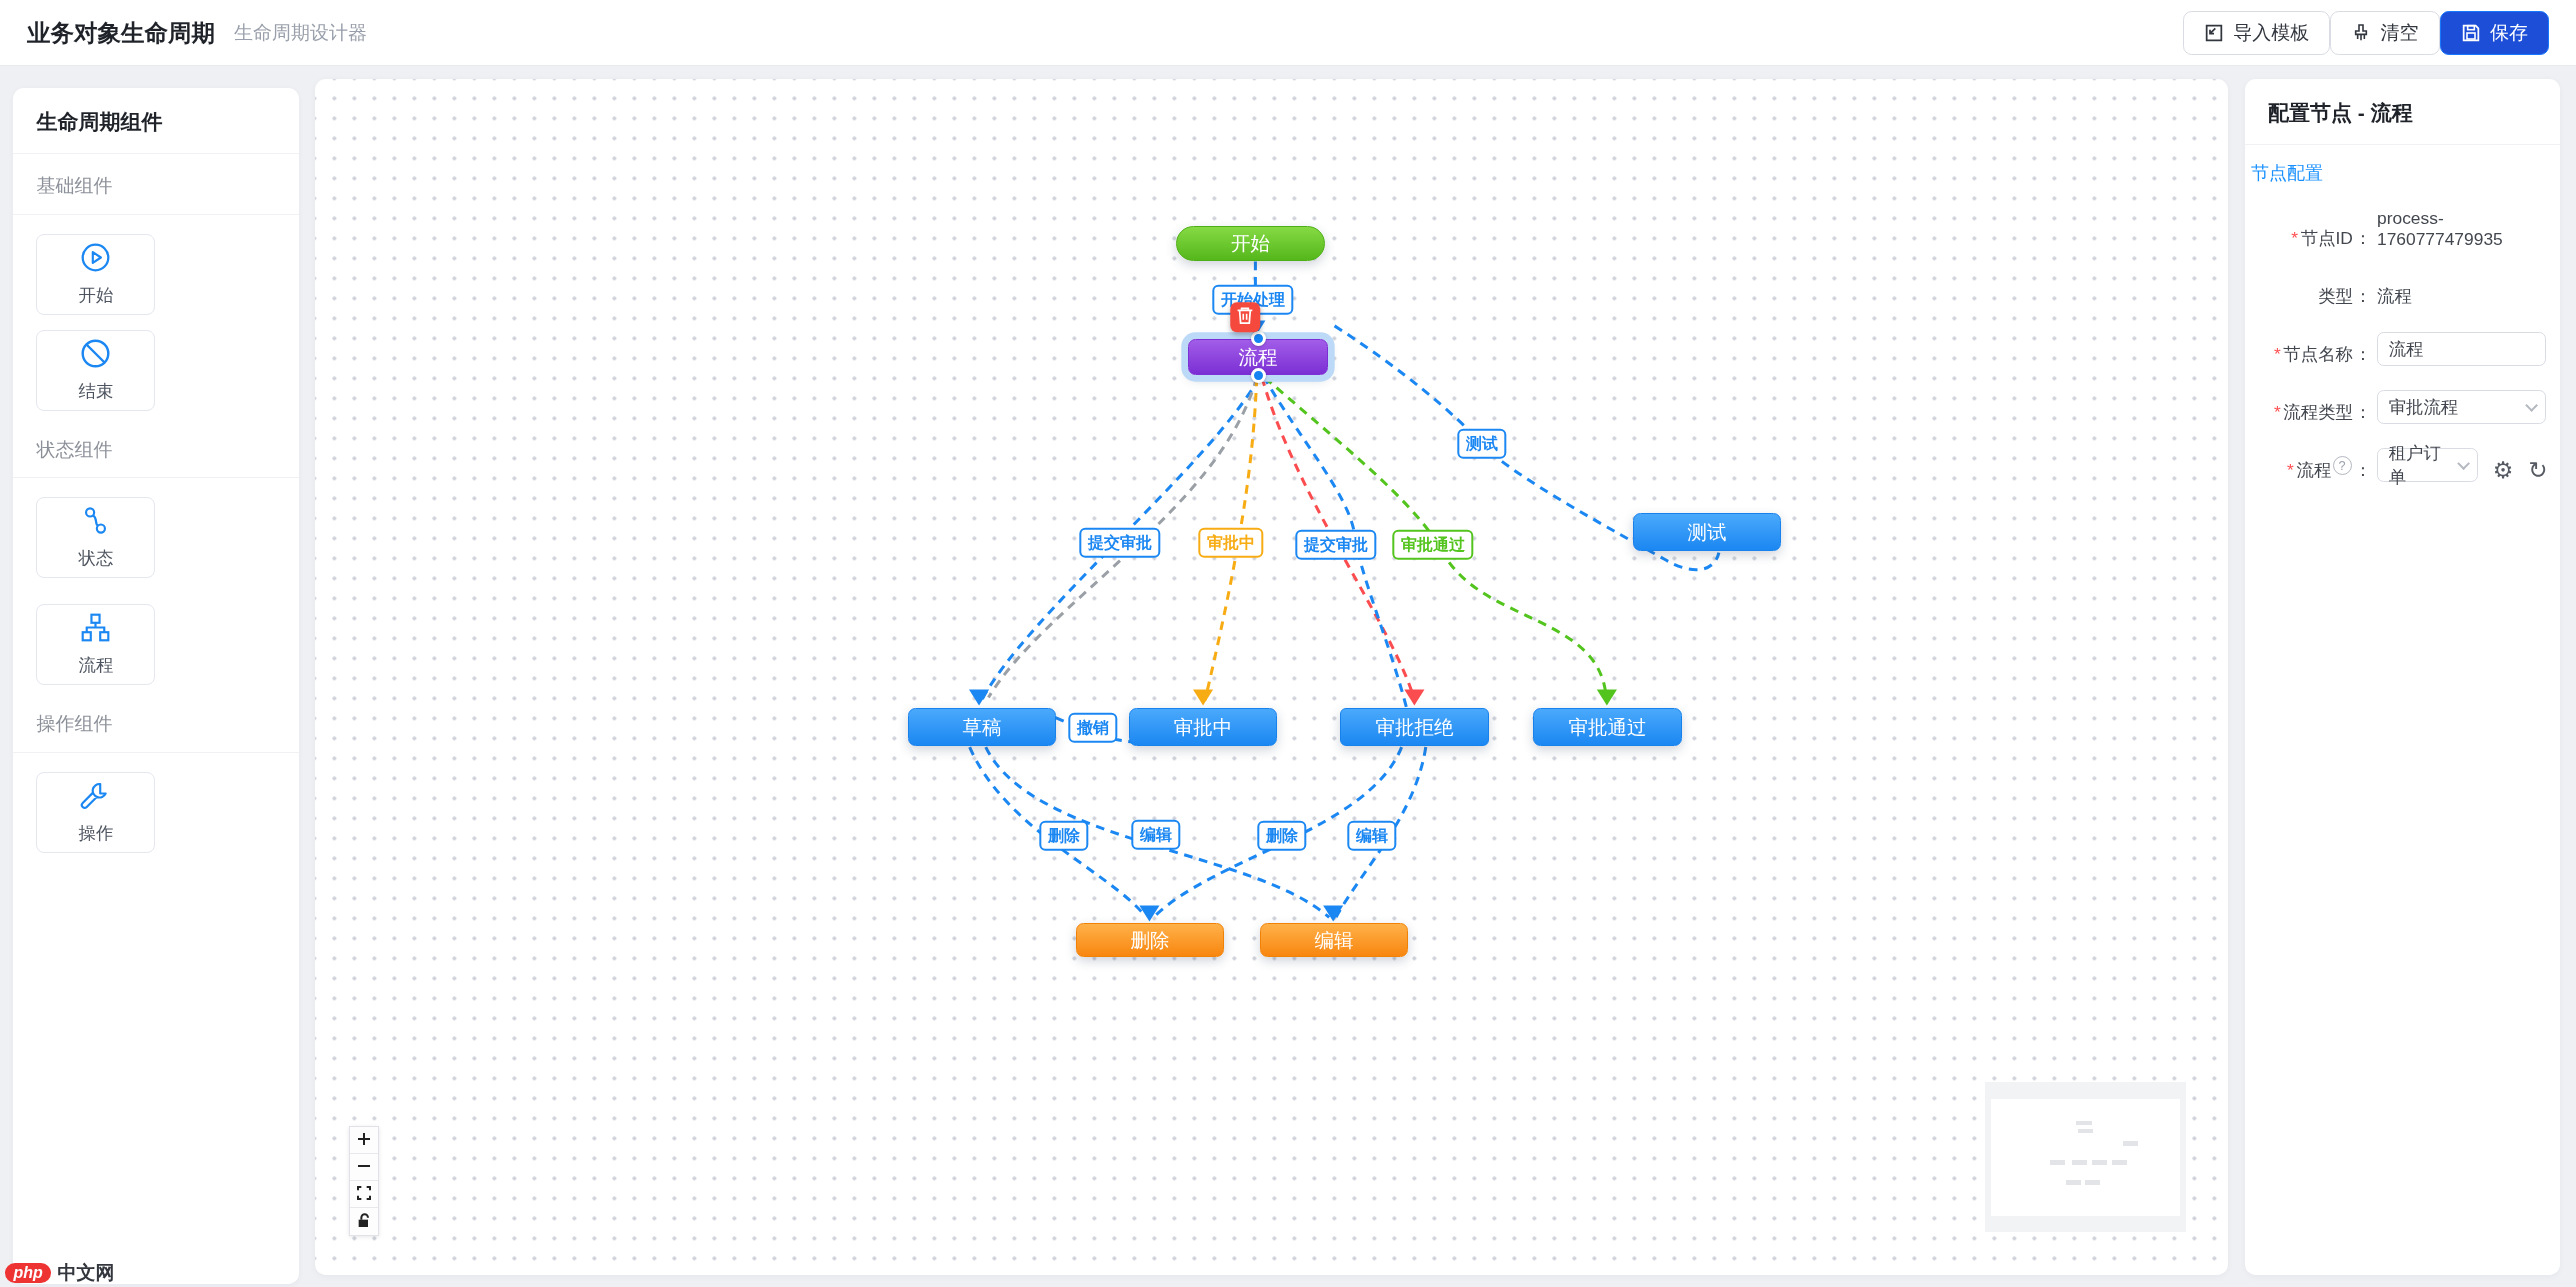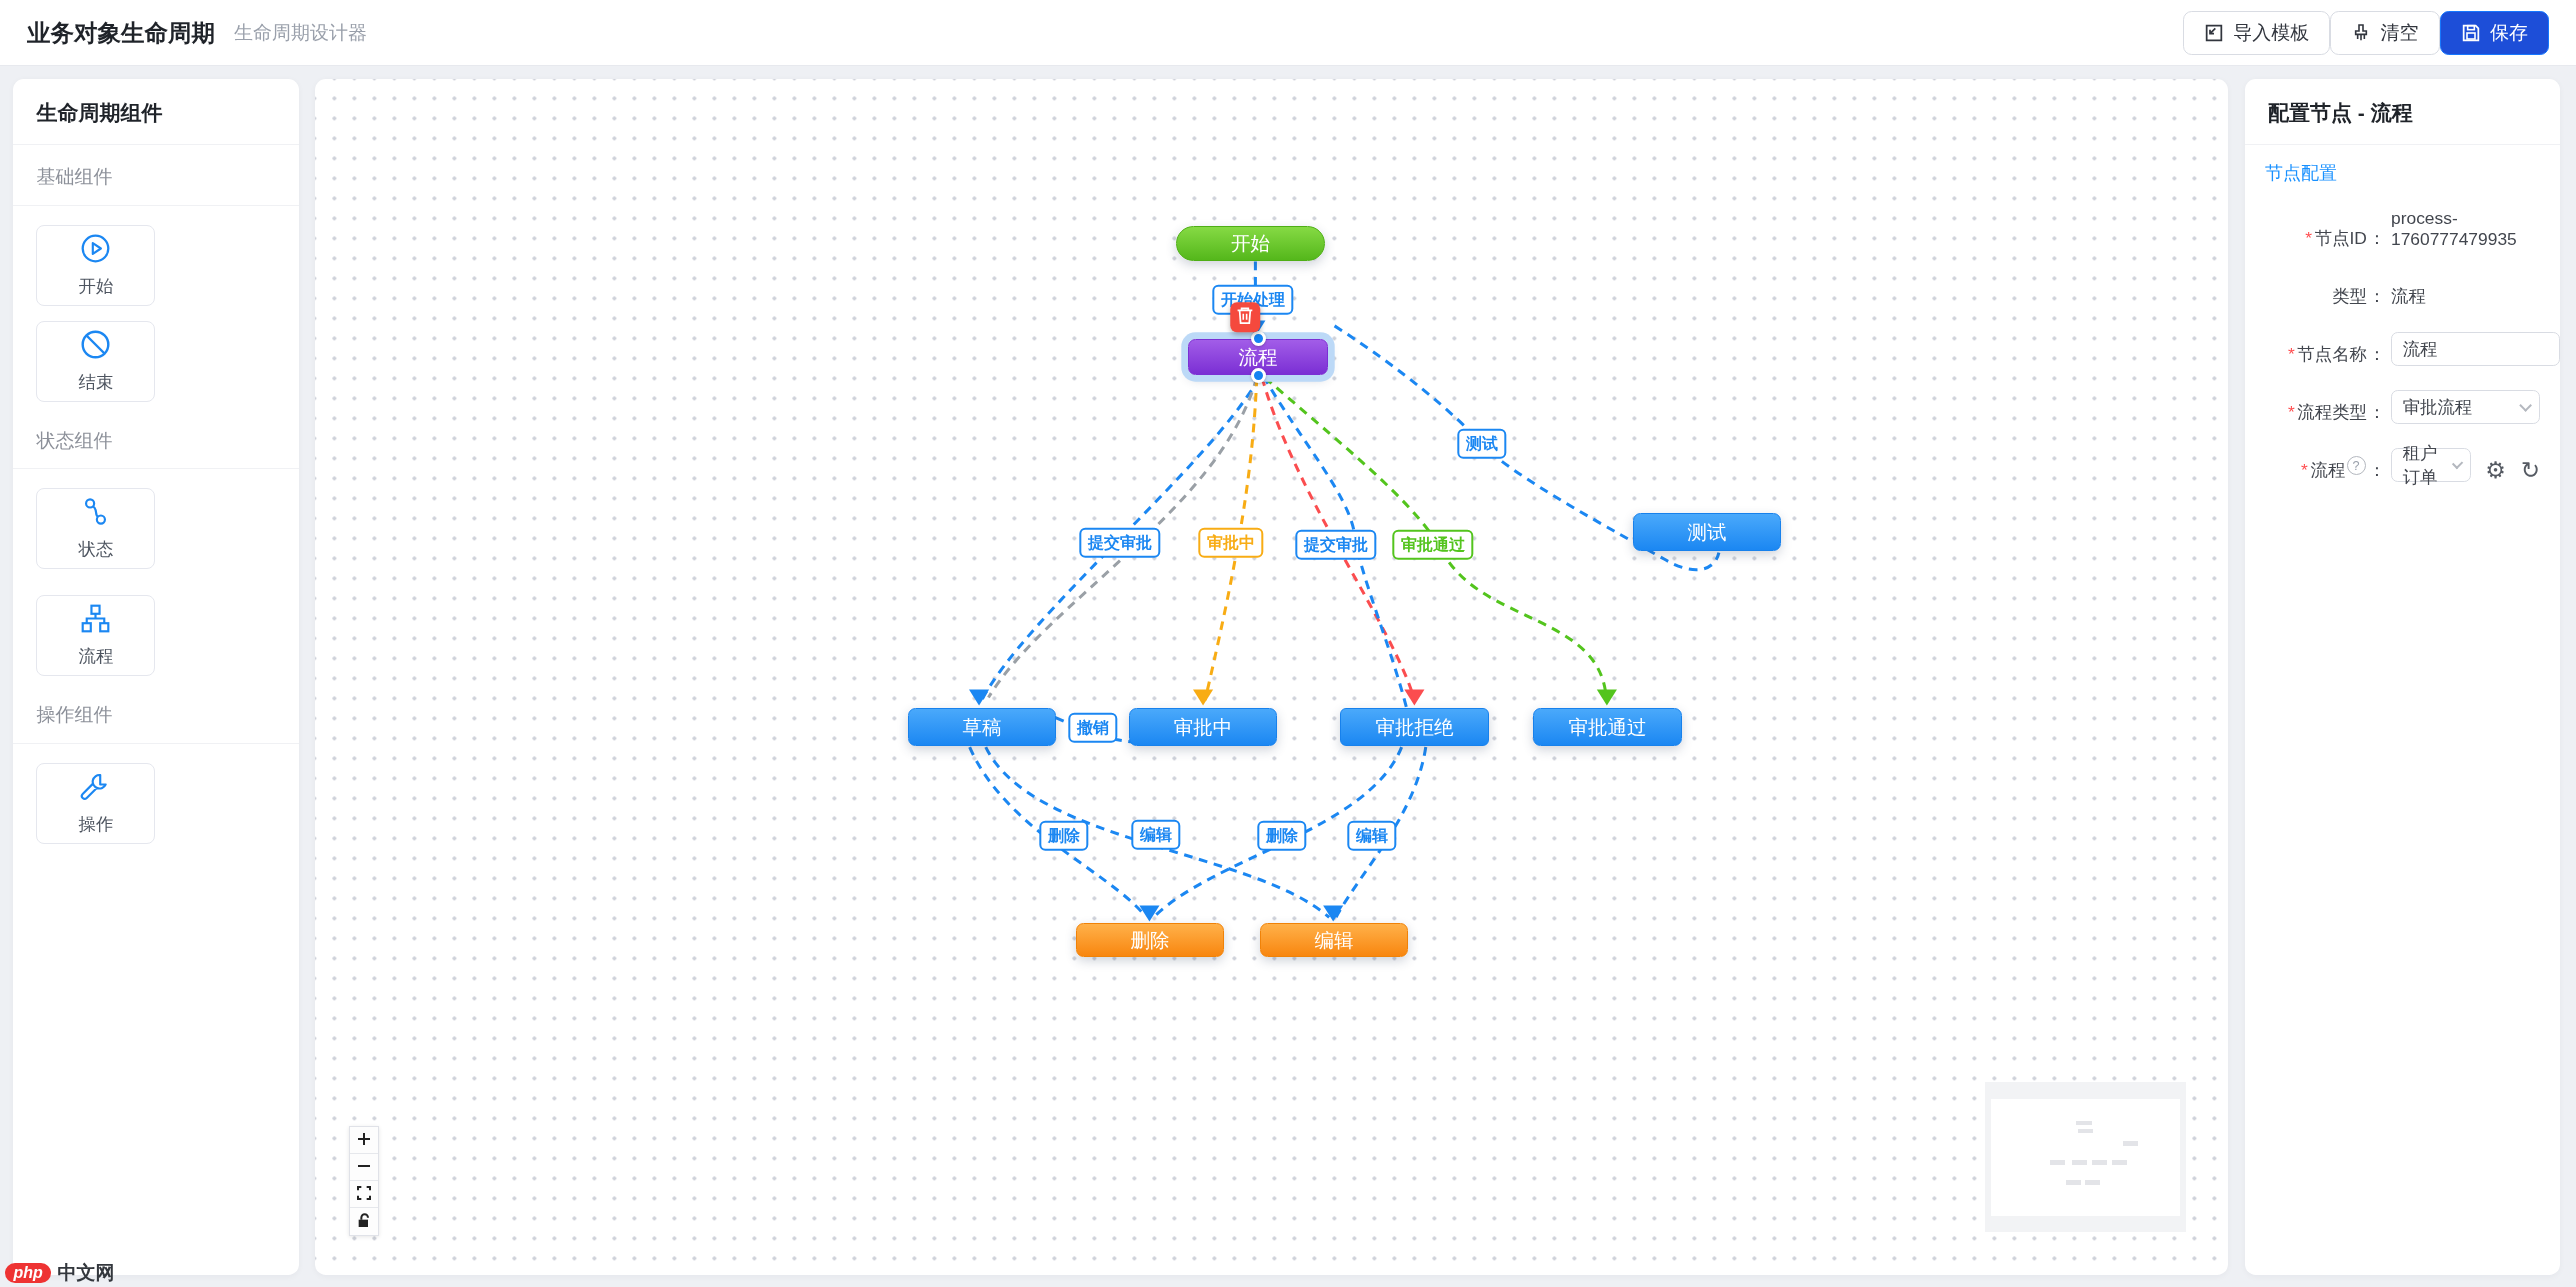--- a/index.html
+++ b/index.html
@@ -13,21 +13,21 @@
   .header-sub { font-size:19px; color:#9aa0ab; margin-left:19px; }
   .header-actions { margin-left:auto; display:flex; gap:0; align-items:center; }
   .btn { display:flex; align-items:center; gap:9.4px; height:44px; padding:0 20px;
     border:0.7px solid #d9dce3; border-radius:8.7px; background:#fff; font-size:19px;
     color:#32363e; cursor:pointer; }
   .btn.primary { background:#1d4ed8; border-color:#1677ff; color:#fff;justify-content:space-between; }
   .btn svg { display:block; }
   
   .panel { position:absolute; background:#fff; border-radius:10.7px;
     box-shadow:0 1.3px 6.7px rgba(31,35,41,.04); }
-  .sidebar { left:13.4px; top:79px; width:286px; height:1196px; }
+  .sidebar { left:13.4px; top:88px; width:286px; height:1196px; }
   .panel-title { font-size:21px; font-weight:bold; color:#1f2329;
     padding:20px 23px 17.4px; border-bottom:0.7px solid #f0f1f4; }
   .section-head { font-size:19px; color:#8c9099; padding:19px 23px 14.8px;
     border-bottom:0.7px solid #f0f1f4; }
   .cards { display:flex; gap:14.8px; padding:19px 23px 6.7px; flex-wrap:wrap; }
   .comp-card { width:119px; height:81px; border:0.7px solid #e5e7ee; border-radius:8px;
     display:flex; flex-direction:column; align-items:center; justify-content:center;
     gap:10px; cursor:grab; background:#fff; }
   .comp-card svg { display:block; }
   .comp-label { font-size:17.4px; color:#4e5560; }
@@ -62,21 +62,21 @@
     justify-content:center; border-bottom:0.7px solid #e6e8ec; cursor:pointer; }
   .ctl:last-child { border-bottom:none; }
   
   .minimap { position:absolute; left:1670px; top:1003px; width:201px; height:150px;
     background:#f2f3f5; z-index:7; cursor:pointer; }
   .minimap-view { position:absolute; left:6px; top:17px; width:189px; height:117px;
     background:#fff; }
   .mini-blob { position:absolute; background:#e3e4e8; }
   
   .config { left:2245px; top:79px; width:315px; height:1196px; }
-  .config-body { padding:16px 20px; }
+  .config-body { padding:16px 6px; }
   .config-link { font-size:18px; color:#1890ff; margin-bottom:23px; cursor:pointer; }
   .form-row { display:flex; align-items:flex-end; margin-bottom:24px; min-height:34px; }
   .form-label { width:126px; text-align:right; font-size:17.4px; color:#42464e;
     flex-shrink:0; position:relative; }
   .req { color:#ff4d4f; margin-right:2.7px; font-size:17.4px; }
   .colon { margin:0 5.4px 0 1.3px; }
   .form-value { font-size:17.4px; color:#42464e; }
   .input-box { width:169px; height:34px; border:0.7px solid #d9dce3; border-radius:6.7px;
     font-size:17.4px; color:#42464e; padding:0 10.7px; font-family:inherit; }
   .select-box { height:34px; border:0.7px solid #d9dce3; border-radius:6.7px;

